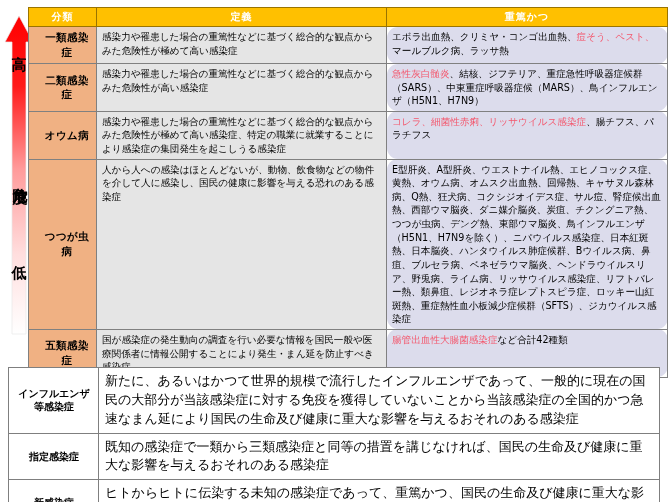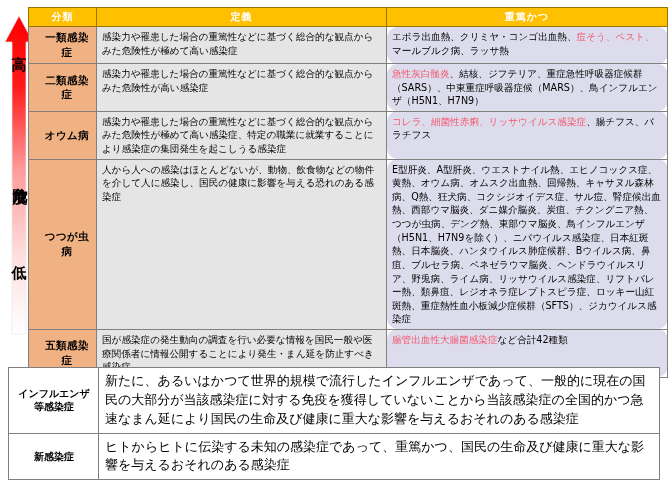--- a/index.html
+++ b/index.html
@@ -210,19 +210,23 @@
     <colgroup>
         <col class="sub-col-a">
         <col>
       </colgroup>
     <tbody id="sub-body">
         <tr>
           <td class="sub-cls">インフルエンザ等感染症</td>
           <td>新たに、あるいはかつて世界的規模で流行したインフルエンザであって、一般的に現在の国民の大部分が当該感染症に対する免疫を獲得していないことから当該感染症の全国的かつ急速なまん延により国民の生命及び健康に重大な影響を与えるおそれのある感染症</td>
         </tr>
         <tr>
+          <td class="sub-cls">指定感染症</td>
+          <td>既知の感染症で一類から三類感染症と同等の措置を講じなければ、国民の生命及び健康に重大な影響を与えるおそれのある感染症</td>
+        </tr>
+        <tr>
           <td class="sub-cls">新感染症</td>
           <td>ヒトからヒトに伝染する未知の感染症であって、重篤かつ、国民の生命及び健康に重大な影響を与えるおそれのある感染症</td>
         </tr>
       </tbody>
   </table>
 
 </div>
 
 </body></html>

